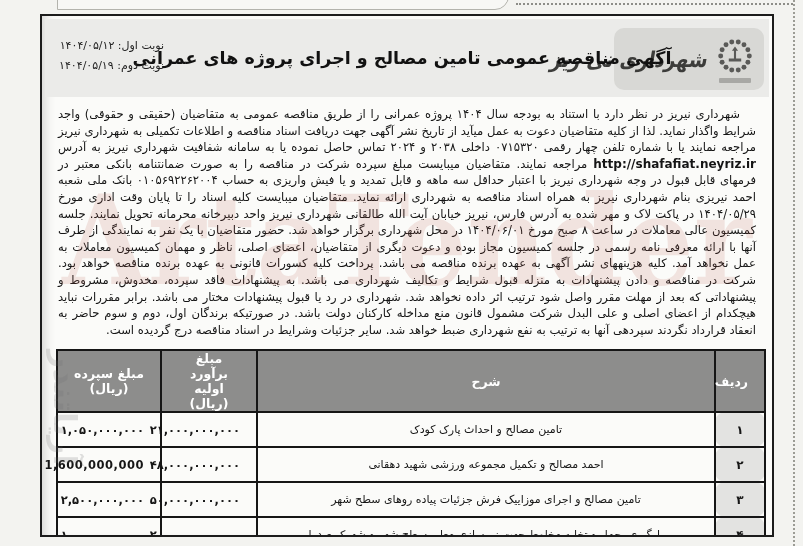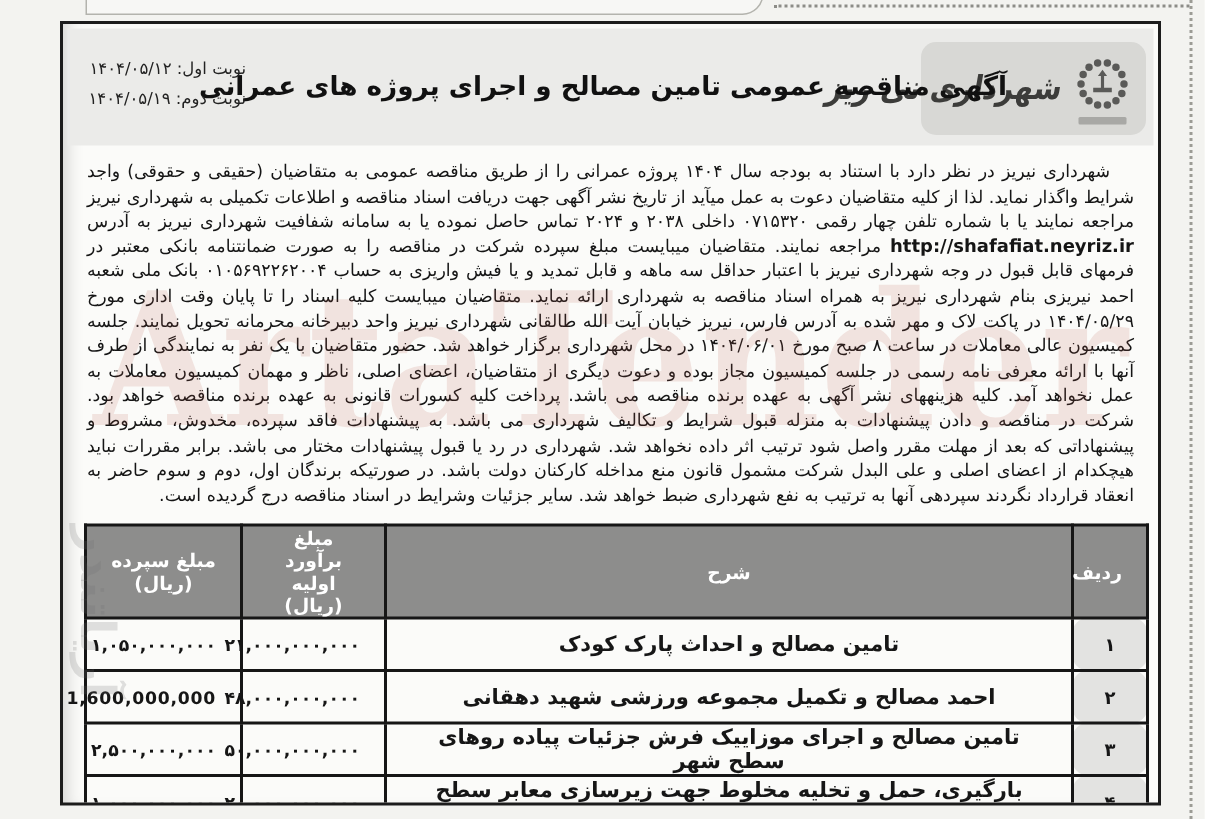--- a/index.html
+++ b/index.html
@@ -41,21 +41,21 @@
   .notice{margin:9px 16px 0 16px;font-size:11.6px;line-height:16.6px;text-align:justify;
     color:#151515;text-indent:16px;}
   .notice .url{direction:ltr;unicode-bidi:embed;font-weight:bold;font-size:12px;}
 
   
   table.tender{width:708px;margin:11px 6px 0 16px;border-collapse:collapse;table-layout:fixed;}
   table.tender th,table.tender td{border:2.2px solid #161616;padding:0 16px;box-sizing:border-box;}
   table.tender th{background:#8d8d8c;color:#ffffff;font-size:12.5px;font-weight:bold;height:44px;}
   table.tender td{height:35px;text-align:center;vertical-align:middle;border-radius:10px;}
   td.radif{background:#e3e3e1;font-size:12px;font-weight:bold;}
-  td.desc{font-weight:bold;font-size:14px;}
+  td.desc{font-weight:normal;font-size:11px;}
   td.num{font-weight:bold;font-size:11.5px;letter-spacing:.5px;}
 
   
   .wm{position:absolute;pointer-events:none;z-index:6;font-weight:bold;}
   .wm-latin{top:160px;left:0;right:0;text-align:center;direction:ltr;font-size:110px;
     color:rgba(186,84,74,0.14);font-family:"DejaVu Serif", serif;transform:scaleY(1.12);}
   .wm-fa{top:320px;left:10px;right:10px;text-align:center;white-space:nowrap;font-size:44px;
     letter-spacing:13px;color:rgba(104,104,104,0.26);overflow:hidden;}
   .wm-side{top:334px;left:4px;writing-mode:vertical-rl;font-size:32px;color:rgba(110,110,110,0.20);}
 </style>

